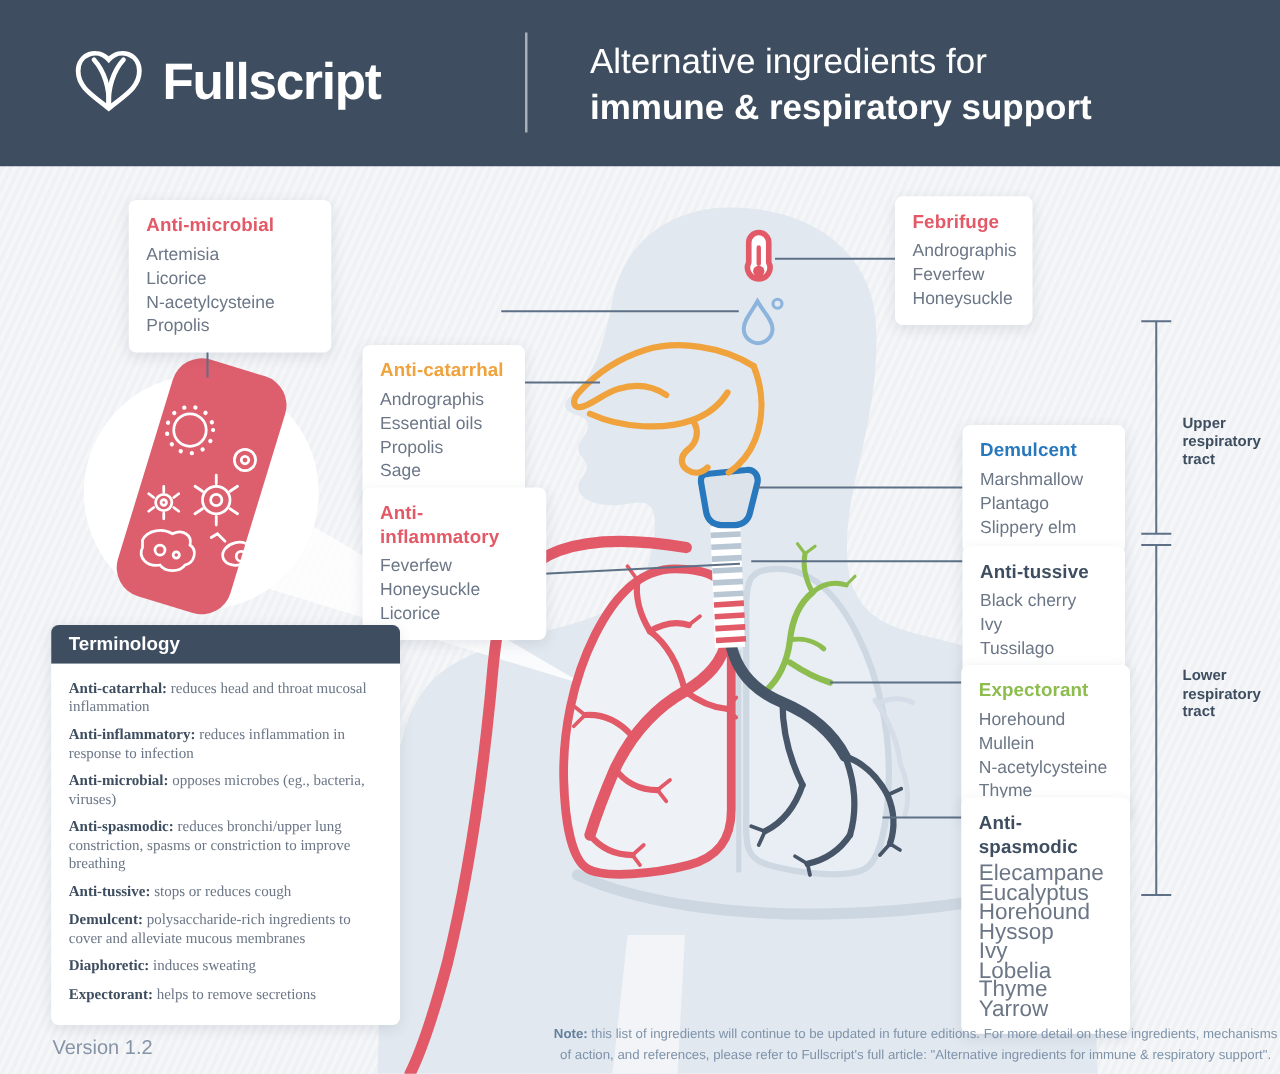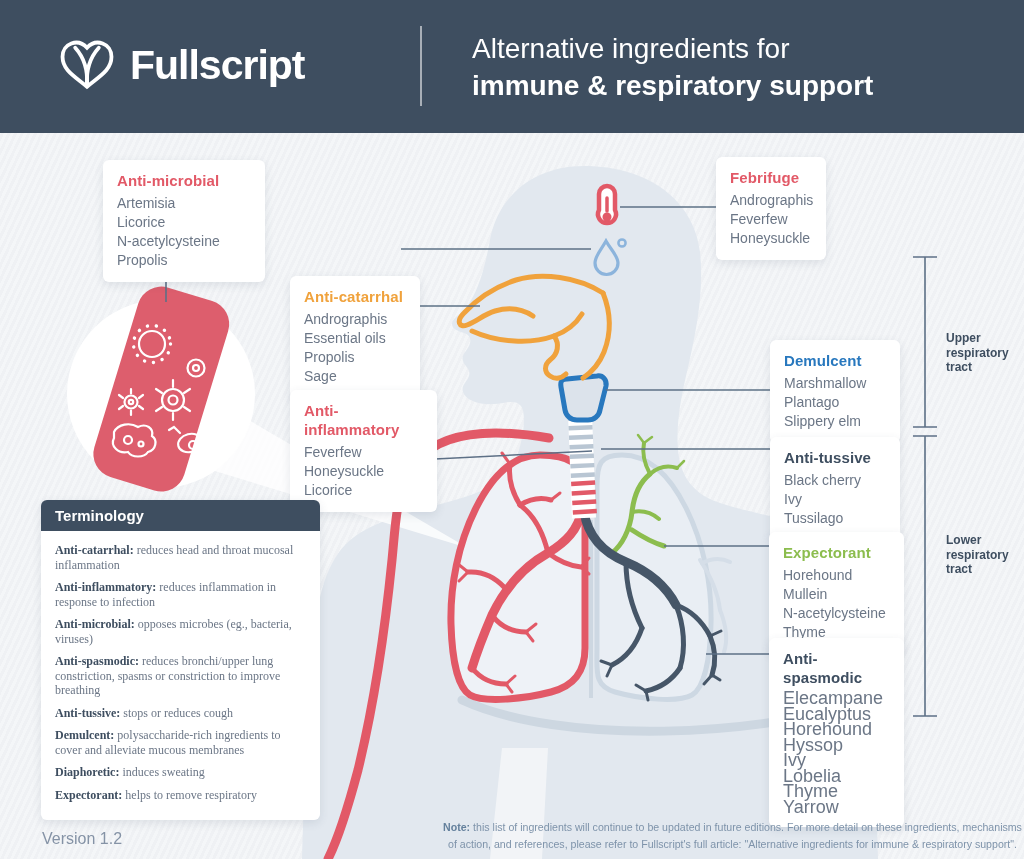--- a/index.html
+++ b/index.html
@@ -293,20 +293,20 @@
   <div class="term-box">
     <div class="term-head">Terminology</div>
     <div class="term-body">
       <p class="term"><b>Anti-catarrhal:</b> <span>reduces head and throat mucosal inflammation</span></p>
       <p class="term"><b>Anti-inflammatory:</b> <span>reduces inflammation in response to infection</span></p>
       <p class="term"><b>Anti-microbial:</b> <span>opposes microbes (eg., bacteria, viruses)</span></p>
       <p class="term"><b>Anti-spasmodic:</b> <span>reduces bronchi/upper lung constriction, spasms or constriction to improve breathing</span></p>
       <p class="term"><b>Anti-tussive:</b> <span>stops or reduces cough</span></p>
       <p class="term"><b>Demulcent:</b> <span>polysaccharide-rich ingredients to cover and alleviate mucous membranes</span></p>
       <p class="term"><b>Diaphoretic:</b> <span>induces sweating</span></p>
-      <p class="term"><b>Expectorant:</b> <span>helps to remove respiratory</span></p>
+      <p class="term"><b>Expectorant:</b> <span>helps to remove secretions</span></p>
     </div>
   </div>
 
   <div class="version">Version 1.2</div>
   <p class="note"><b>Note:</b> <span>this list of ingredients will continue to be updated in future editions. For more detail on these ingredients, mechanisms of action, and references, please refer to Fullscript's full article: "Alternative ingredients for immune &amp; respiratory support".</span></p>
 
 </div>
 
 </body></html>

